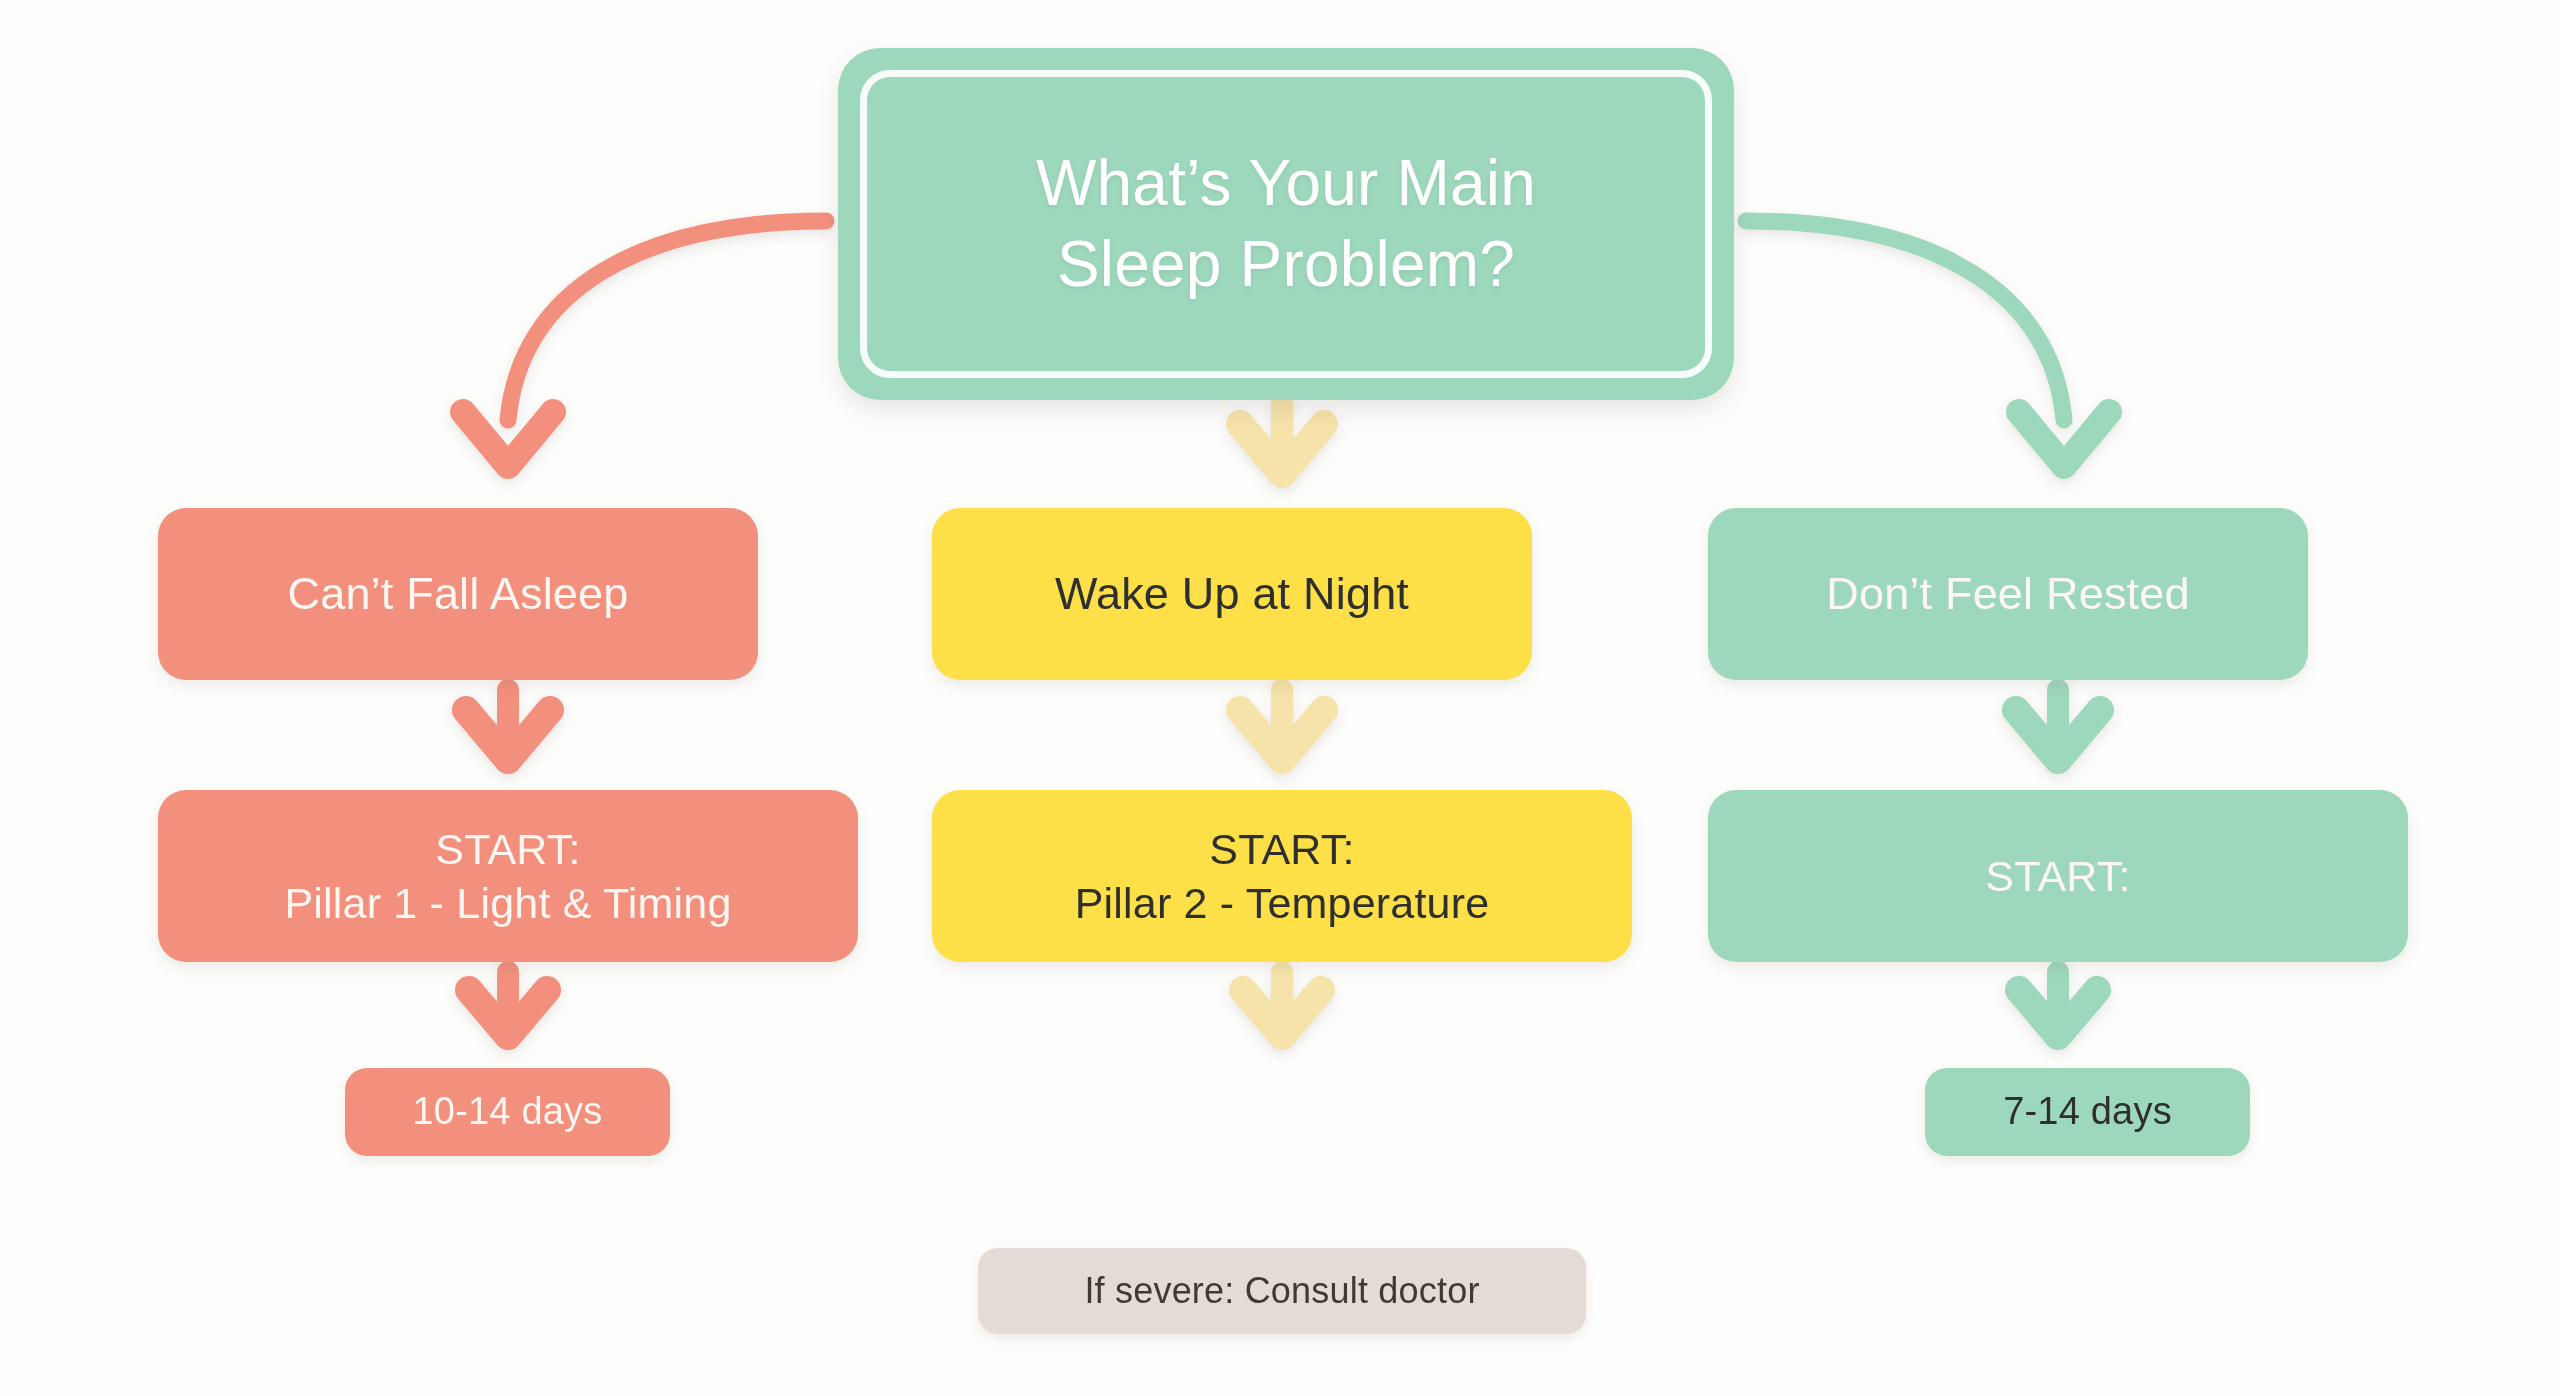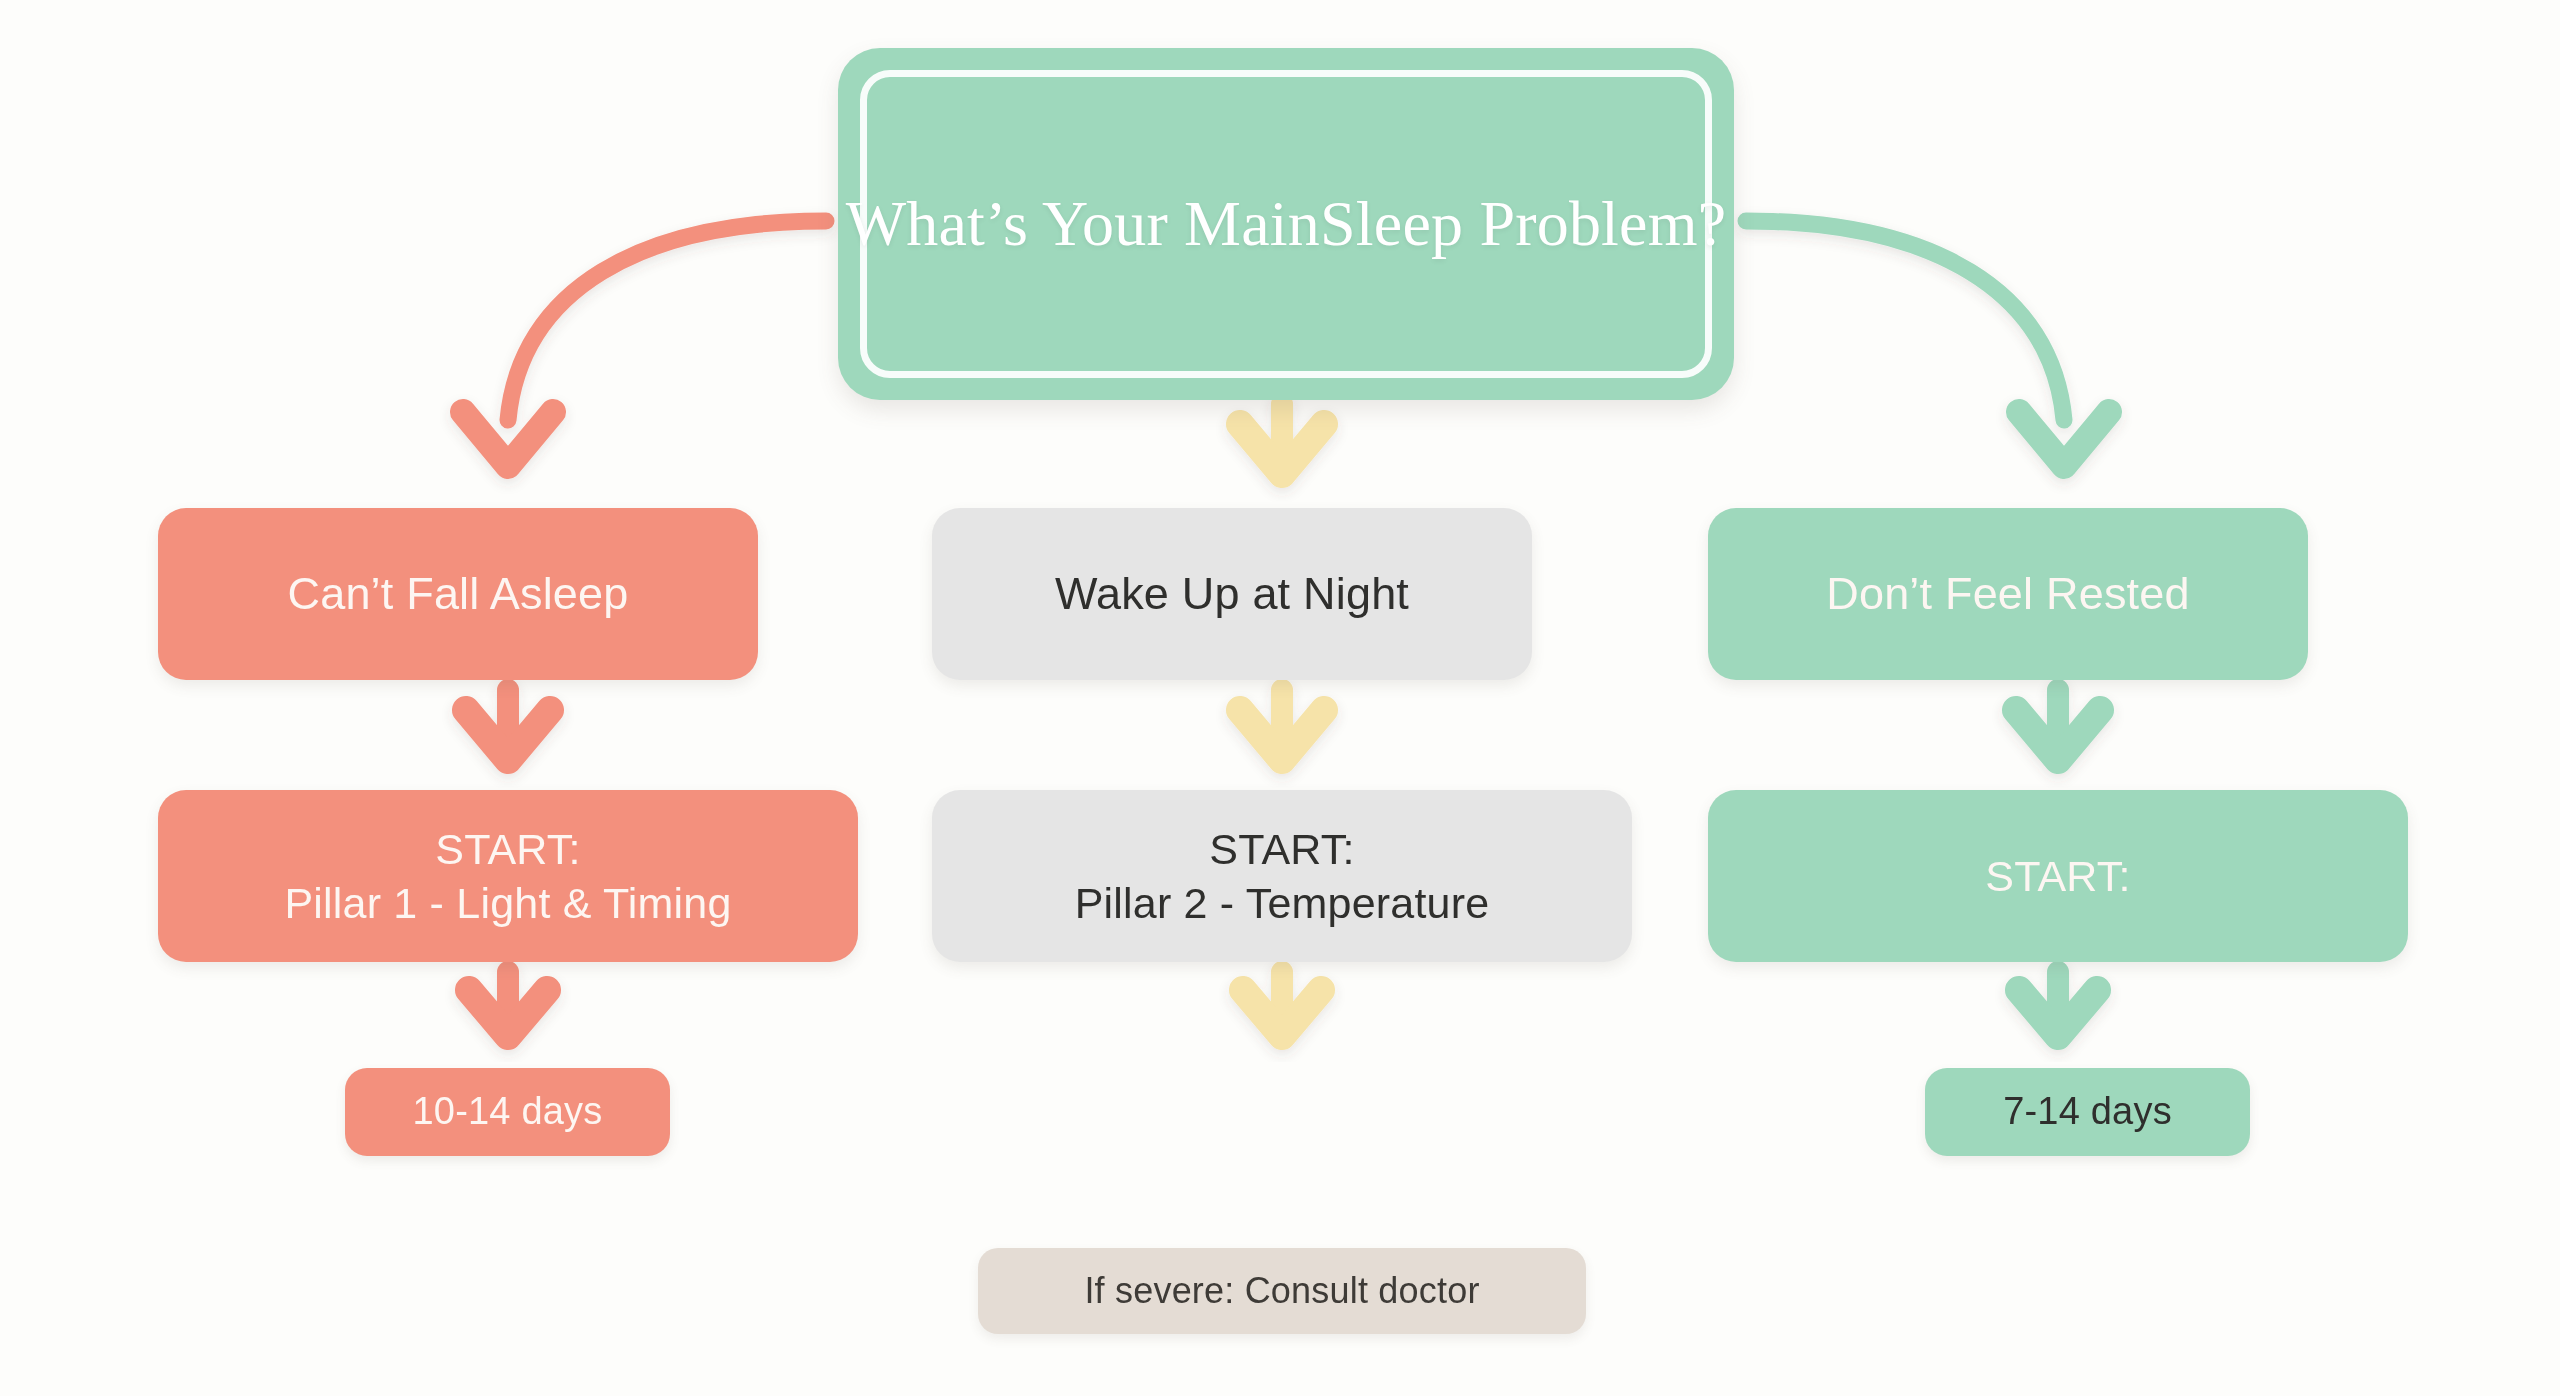--- a/index.html
+++ b/index.html
@@ -45,25 +45,24 @@
     letter-spacing: 0.2px;
   }
 
   
   .title-box {
     left: 838px;
     top: 48px;
     width: 896px;
     height: 352px;
     border-radius: 42px;
-    flex-direction: row;
+    flex-direction: column;
     font-size: 64px;
     color: #ffffff;
     box-shadow: 0 10px 22px rgba(90, 80, 70, 0.13);
-    font-family: Liberation Serif, serif;
   }
   .title-inner-border {
     position: absolute;
     left: 22px;
     top: 22px;
     right: 22px;
     bottom: 22px;
     border: 7px solid rgba(255,255,255,0.92);
     border-radius: 30px;
     pointer-events: none;
@@ -122,21 +121,21 @@
     height: 86px;
     border-radius: 20px;
     font-size: 36px;
     background: #e4dcd4;
     color: #3e3b37;
     box-shadow: 0 5px 11px rgba(90, 80, 70, 0.09);
   }
 
   
   .c-salmon { background: #f3907d; }
-  .c-yellow { background: #e5e5e5; }
+  .c-yellow { background: #fde047; }
   .c-green  { background: #9ed8bc; }
 
   .t-light { color: #fdf6f2; }
   .t-dark  { color: #2f2f2d; }
 </style>
 </head>
 <body>
 
 <div id="stage">
 

